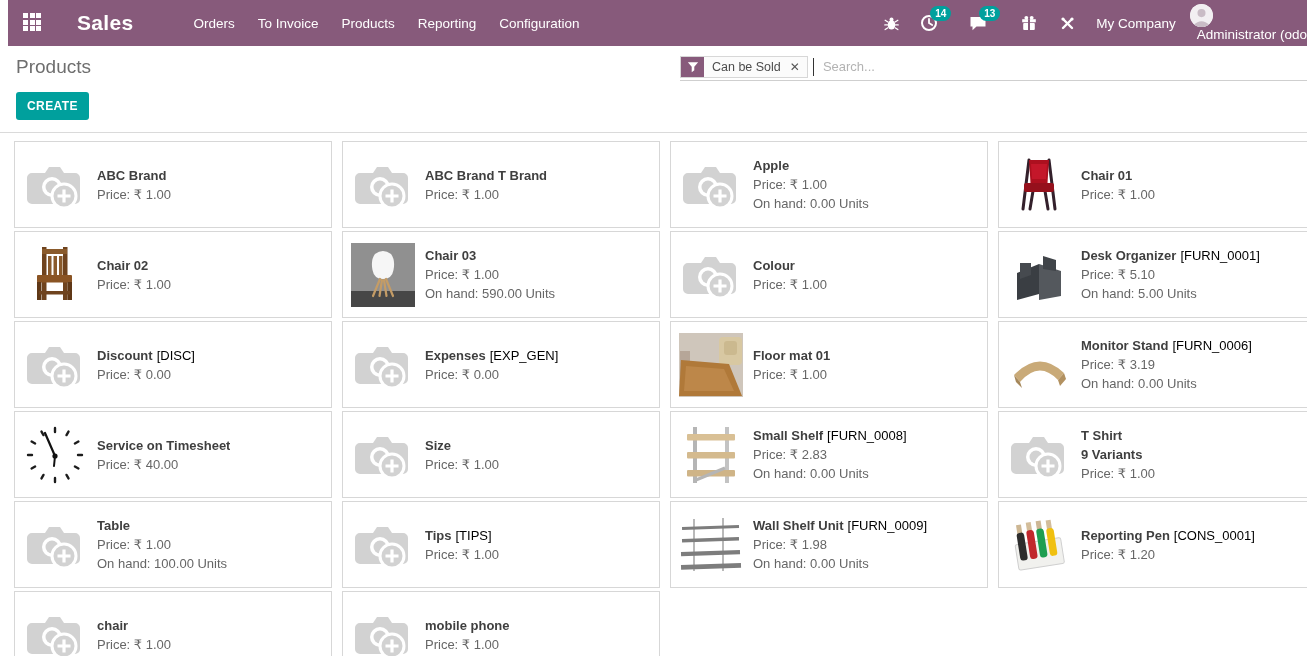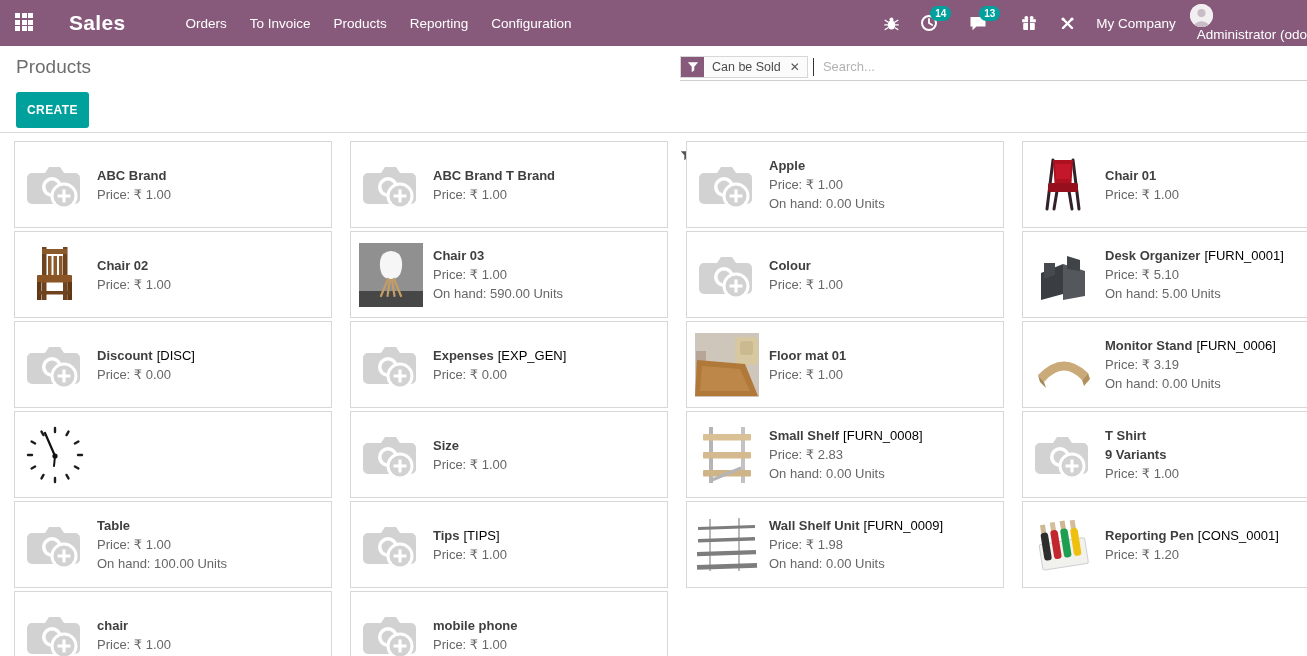--- a/index.html
+++ b/index.html
@@ -4,41 +4,41 @@
 <style>
   * { box-sizing: border-box; }
   html,body { margin:0; padding:0; }
   body {
     width:1307px; height:656px; overflow:hidden; position:relative;
     background:#fff; font-family:"Liberation Sans", "DejaVu Sans", sans-serif;
   }
   
   .navbar {
     height:46px; background:#875A7B; color:#fff;
-    display:flex; align-items:center; padding:0 0 0 15px;
+    display:flex; align-items:center; padding:0 0 0 15px;margin-left:8px;
   }
   .apps-btn { width:20px; height:20px; display:grid; grid-template-columns:repeat(3,5px);
     grid-template-rows:repeat(3,5px); gap:1.5px; cursor:pointer; }
   .apps-btn i { background:#fff; display:block; }
   .brand { font-size:21px; font-weight:bold; margin-left:34px; letter-spacing:.3px; cursor:pointer; }
   .nav-menu { display:flex; gap:19px; margin-left:58px; font-size:13.5px; }
   .menu-item { padding:4px 2px; cursor:pointer; white-space:nowrap; }
   .nav-right { margin-left:auto; display:flex; align-items:center; }
   .nav-ic { position:relative; margin:0 9px; width:20px; height:20px;
     display:flex; align-items:center; justify-content:center; cursor:pointer; }
   .badge { position:absolute; top:-7px; left:11px; background:#00A09D; color:#fff;
     font-size:10px; line-height:1; padding:2.5px 5px; border-radius:9px; font-weight:bold; }
   .company { font-size:13.5px; margin:0 14px 0 10px; cursor:pointer; white-space:nowrap; }
   .user-menu { display:flex; align-items:flex-start; cursor:pointer;flex-direction:column; }
   .avatar { width:23px; height:23px; border-radius:50%; overflow:hidden; flex:none; background:#f1eef1; }
   .user-name { font-size:13.5px; margin-left:7px; white-space:nowrap; }
   
   .control-panel { position:relative; height:87px; border-bottom:1px solid #dadada; background:#fff; }
   .breadcrumb { position:absolute; left:16px; top:10px; font-size:19px; color:#6e6e6e; }
-  .create-btn { position:absolute; left:16px; top:46px; height:36px; padding:0 11px;
+  .create-btn { position:absolute; left:16px; top:46px; height:28px; padding:0 11px;
     background:#00A09D; color:#fff; border:none; font-size:12px; font-weight:bold;
     letter-spacing:.4px; border-radius:3px; cursor:pointer; font-family:inherit; }
   .search-zone { position:absolute; left:680px; top:10px; width:744px; }
   .search-row { display:flex; align-items:center; height:25px; border-bottom:1px solid #cfcfcf; padding-bottom:3px; }
   .facet { display:flex; align-items:stretch; border:1px solid #d7d7d7; height:22px; background:#fbfbfb; }
   .facet-icon { width:23px; background:#875A7B; display:flex; align-items:center; justify-content:center; }
   .facet-label { padding:0 8px; font-size:12.5px; color:#4c4c4c; display:flex; align-items:center; white-space:nowrap; }
   .facet-close { padding:0 7px 0 1px; display:flex; align-items:center; color:#555;
     font-size:12px; font-weight:bold; cursor:pointer; }
   .caret { width:1px; height:18px; background:#333; margin-left:5px; }
@@ -54,21 +54,21 @@
   .pager-text { font-size:13px; color:#4c4c4c; margin-right:14px; }
   .pager-btn { width:26px; text-align:center; font-size:17px; color:#a5a5a5; cursor:pointer; line-height:1; }
   .switcher { display:flex; margin-left:12px; }
   .view-btn { width:27px; height:26px; display:flex; align-items:center; justify-content:center;
     cursor:pointer; border-radius:2px; }
   .view-btn.active { background:#e5e5e5; }
   .view-btn.cut { margin-right:-14px; }
   
   .kanban { position:absolute; top:134px; left:0; right:0; bottom:0; overflow:hidden;
     padding:7px 0 0 14px; display:grid; grid-template-columns:repeat(4,318px);
-    gap:3px 18px; align-content:start; }
+    gap:3px 10px; align-content:start; }
   .card { height:87px; border:1px solid #d7d7d7; background:#fff; display:flex;
     align-items:center; padding:0 8px; cursor:pointer; }
   .thumb { width:64px; height:64px; flex:none; display:flex; align-items:center; justify-content:center; }
   .thumb svg { width:64px; height:64px; }
   .info { margin-left:10px; font-size:13px; color:#666; line-height:19px; overflow:hidden; }
   .title { color:#3f3f3f; font-weight:bold; white-space:nowrap; }
   .code { color:#000000; font-weight:normal; margin-left:4px; }
   .variants { color:#3f3f3f; font-weight:bold; }
 </style>
 </head>
@@ -471,20 +471,26 @@
             <path d="M18.5 55.4 l2-3.5"></path>
             <path d="M43.5 12.1 l2-3.5"></path>
           </g>
           <g stroke="#111" stroke-linecap="round">
             <path d="M32 33 L22 10" stroke-width="2.2"></path>
             <path d="M32 33 L31 43" stroke-width="2"></path>
           </g>
           <circle cx="32" cy="33" r="2.6" fill="#111"></circle>
         </svg>
       </div>
+    <div class="info">
+      <div class="title"><span>Service on Timesheet</span></div>
+
+      <div class="line">Price: ₹ 40.00</div>
+
+    </div>
   </div>
 
   <div class="card">
     <div class="thumb">
         <svg viewBox="0 0 64 64">
           <path d="M9 20 h13 l4-6 h11 l4 6 h11 a5 5 0 0 1 5 5 v21 a5 5 0 0 1-5 5 H9 a5 5 0 0 1-5-5 V25 a5 5 0 0 1 5-5z" fill="#d2d2d2"></path>
           <circle cx="29" cy="34" r="10" fill="#fff"></circle>
           <circle cx="29" cy="34" r="6.5" fill="#d2d2d2"></circle>
           <circle cx="41" cy="43" r="12" fill="#d2d2d2" stroke="#fff" stroke-width="3"></circle>
           <path d="M41 36.5 v13 M34.5 43 h13" stroke="#fff" stroke-width="3.2"></path>

